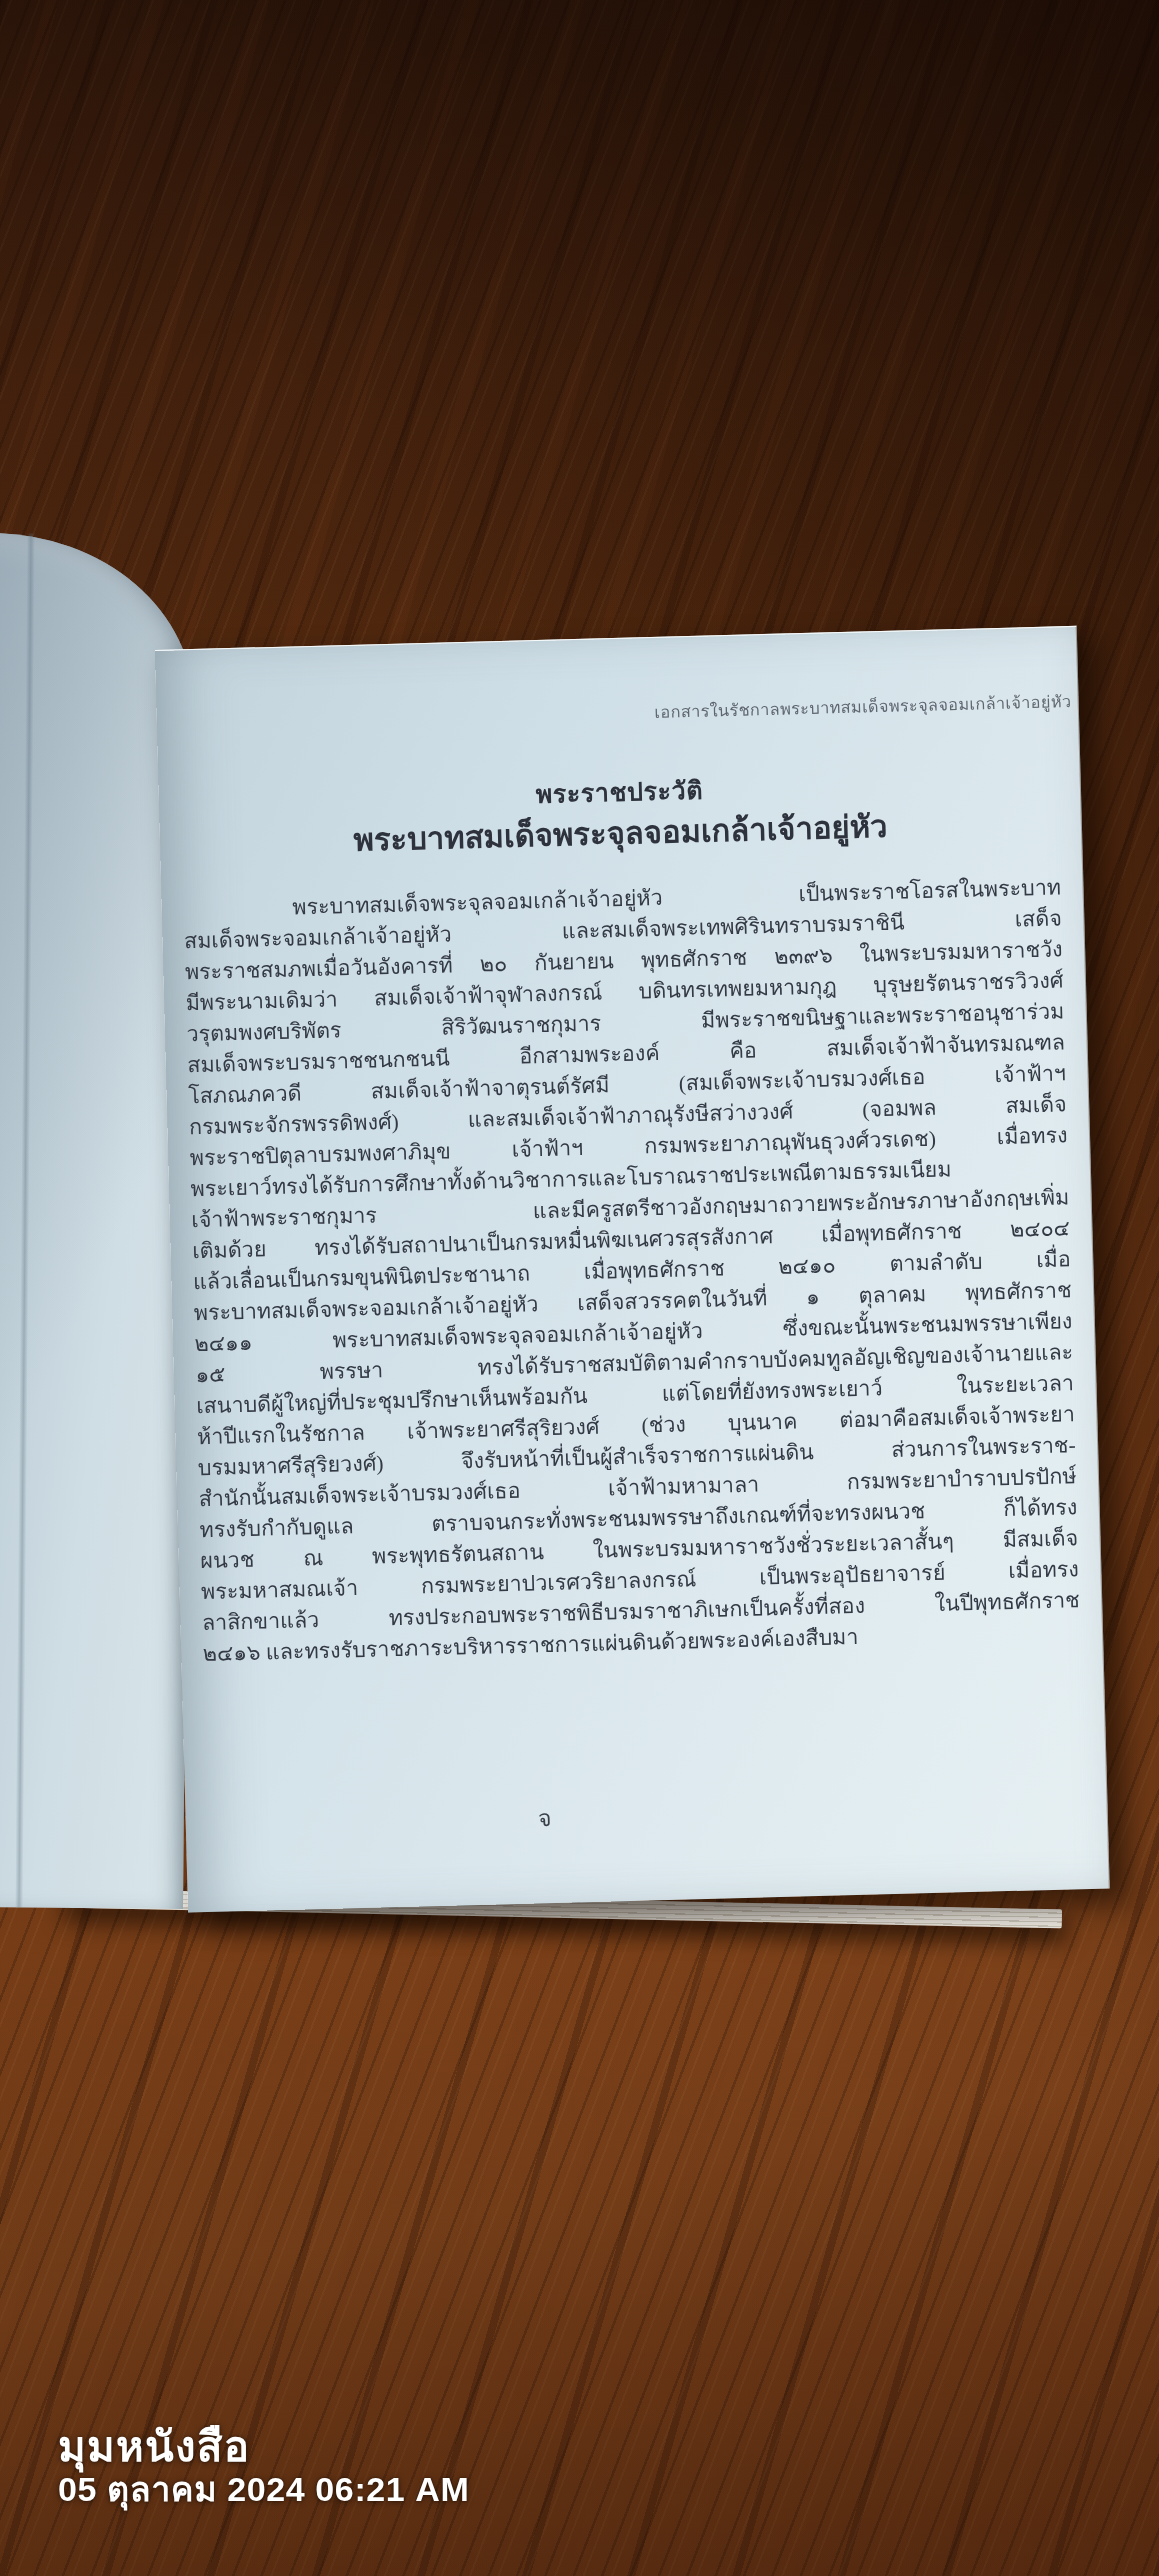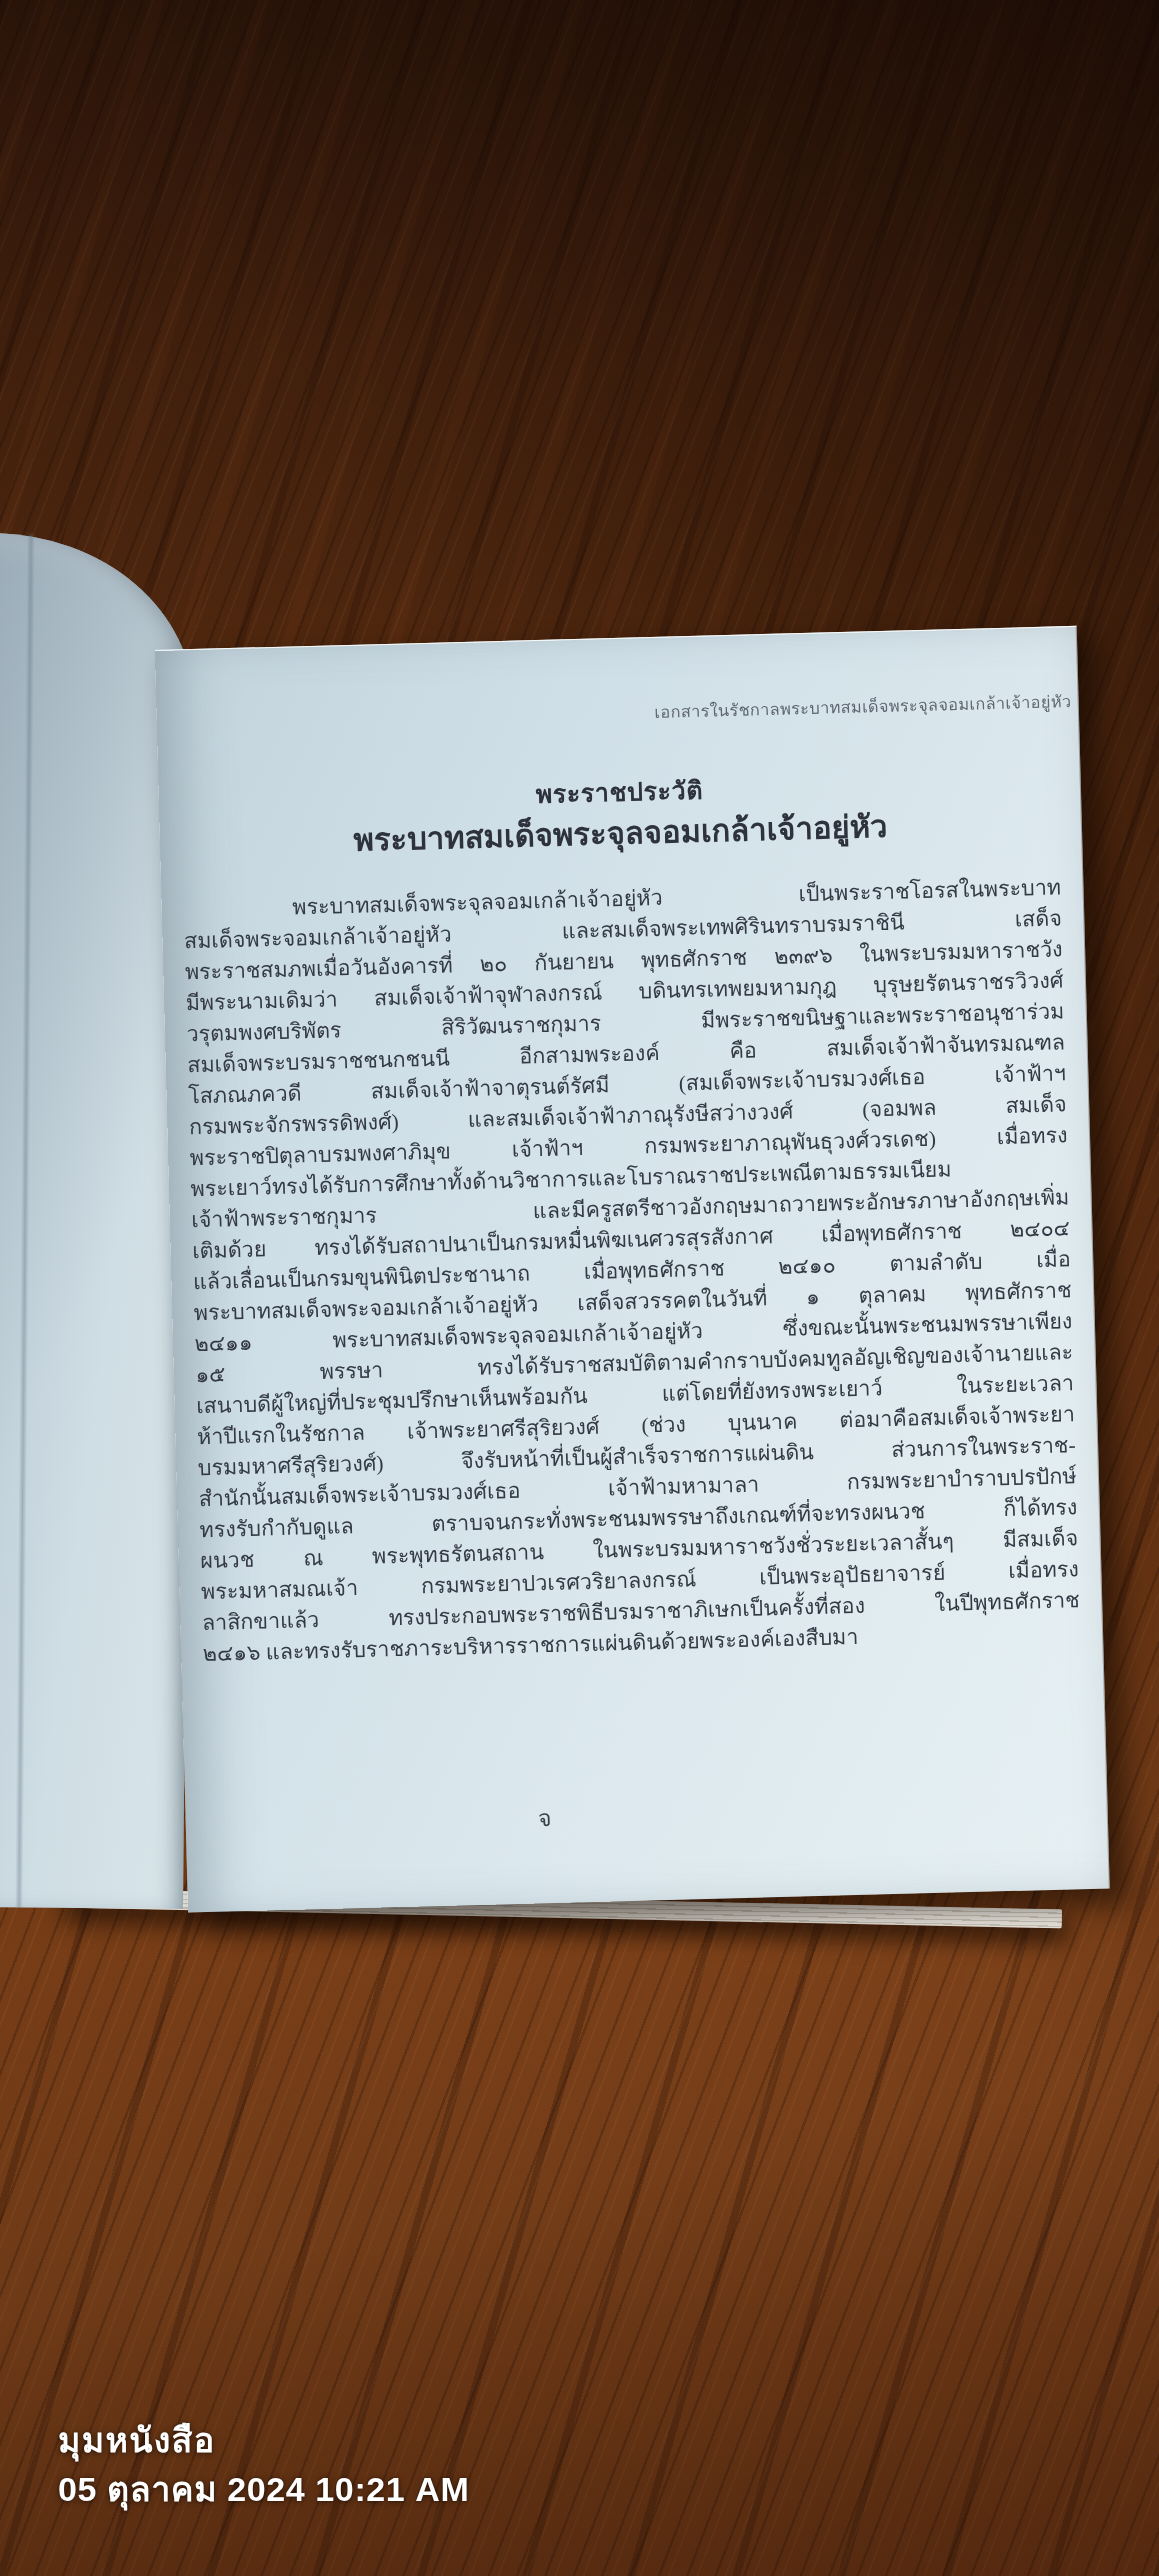--- a/index.html
+++ b/index.html
@@ -86,21 +86,21 @@
     position:absolute;inset:0;pointer-events:none;
     background:radial-gradient(140% 120% at 50% 45%, rgba(0,0,0,0) 58%, rgba(8,3,1,.35) 100%);
   }
 
   .wm{
     position:absolute;left:58px;
     font-family:"Liberation Sans","DejaVu Sans",sans-serif;font-weight:bold;
     color:var(--overlay-text);
     text-shadow:0 1.3px 6.3px rgba(0,0,0,.55), 0 0 1.9px rgba(0,0,0,.4);
   }
-  .wm-label{top:2413px;font-size:34px;letter-spacing:1.3px;font-family:Liberation Serif, serif;}
+  .wm-label{top:2413px;font-size:42px;letter-spacing:1.3px;font-family:Liberation Serif, serif;}
   .wm-date{top:2462px;font-size:34px;letter-spacing:0.6px;}
 </style>
 </head>
 <body>
 
 <div class="scene">
   <div class="wood"></div>
 
   <div class="book">
     <div class="page-stack"></div>
@@ -137,15 +137,15 @@
           <div class="line">ลาสิกขาแล้ว ทรงประกอบพระราชพิธีบรมราชาภิเษกเป็นครั้งที่สอง ในปีพุทธศักราช</div>
           <div class="line last">๒๔๑๖ และทรงรับราชภาระบริหารราชการแผ่นดินด้วยพระองค์เองสืบมา</div>
         </div>
       <div class="page-number">จ</div>
     </div>
   </div>
 
   <div class="vignette"></div>
 
   <div class="wm wm-label">มุมหนังสือ</div>
-  <div class="wm wm-date">05 ตุลาคม 2024 10:21 AM</div>
+  <div class="wm wm-date">05 ตุลาคม 2024 06:21 AM</div>
 </div>
 
 
 </body></html>

